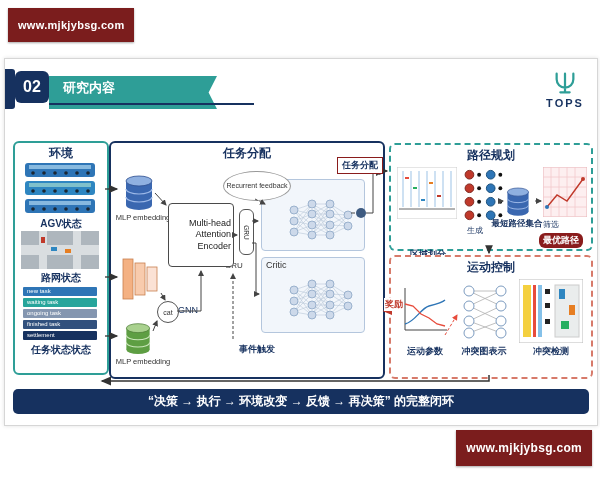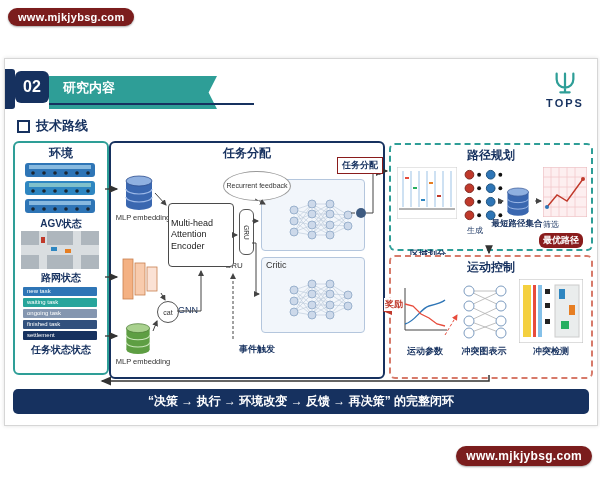--- a/index.html
+++ b/index.html
@@ -4,21 +4,21 @@
 <style>
   html,body{margin:0;padding:0;}
   body{
     width:600px;height:480px;position:relative;overflow:hidden;
     background:#ffffff;
     font-family:"Liberation Sans","DejaVu Sans",sans-serif;
   }
   .abs{position:absolute;}
   .watermark{
     background:#7b1d1d;color:#fff;font-weight:bold;font-size:11px;
-    padding:3px 10px;letter-spacing:.3px;box-shadow:0 1px 2px rgba(0,0,0,.35);border-radius:10px;
+    padding:11px 10px;letter-spacing:.3px;box-shadow:0 1px 2px rgba(0,0,0,.35);
   }
   .slide{
     position:absolute;left:4px;top:58px;width:592px;height:366px;
     background:#fff;border:1px solid #d6d6d6;box-shadow:0 0 4px rgba(0,0,0,.12);
   }
   
   .accent-bar{left:0;top:10px;width:10px;height:40px;background:#16315f;border-radius:0 3px 3px 0;}
   .num-badge{left:10px;top:12px;width:34px;height:32px;background:#16315f;border-radius:6px;
     color:#fff;font-weight:bold;font-size:16px;display:flex;align-items:center;justify-content:center;}
   .ribbon{left:44px;top:17px;width:154px;height:33px;background:#2e9e97;color:#fff;
@@ -41,21 +41,21 @@
   .sm-label{position:absolute;color:#16315f;font-weight:bold;font-size:10px;text-align:center;}
   .xs-label{position:absolute;color:#333;font-size:7.5px;text-align:center;}
   
   .task-bars{position:absolute;left:8px;top:144px;width:74px;}
   .tbar{height:9px;margin-bottom:2px;border-radius:1px;color:#fff;font-size:6px;
     line-height:9px;padding-left:4px;overflow:hidden;white-space:nowrap;}
   .tb0{background:#2e75b6;} .tb1{background:#27a59b;} .tb2{background:#8496b0;}
   .tb3{background:#31507d;} .tb4{background:#16315f;}
   
   .encoder{left:57px;top:60px;width:66px;height:64px;border:1.5px solid #4a4a4a;border-radius:4px;
-    background:#fff;display:flex;align-items:center;justify-content:center;text-align:left;
+    background:#fff;display:flex;align-items:center;justify-content:center;text-align:right;
     font-size:9px;color:#222;line-height:1.25;padding:2px;box-sizing:border-box;z-index:3;}
   .ellipse{left:112px;top:28px;width:66px;height:28px;border:1px solid #999;border-radius:50%;
     background:#fff;display:flex;align-items:center;justify-content:center;text-align:center;
     font-size:7px;color:#333;line-height:1.1;z-index:4;}
   .ac-box{position:absolute;left:150px;width:102px;background:#f2f6fb;border:1px solid #b4c6dd;
     border-radius:4px;z-index:1;}
   .ac-box .lbl{position:absolute;left:4px;top:2px;font-size:9px;color:#333;}
   .gru-pill{left:128px;top:66px;width:13px;height:44px;border:1px solid #555;border-radius:6px;
     background:#fff;display:flex;align-items:center;justify-content:center;z-index:3;}
   .gru-pill span{transform:rotate(90deg);font-size:6.5px;color:#333;white-space:nowrap;}
@@ -101,24 +101,20 @@
 
   <div class="abs logo">
     <span>
       <svg width="30" height="26" viewBox="0 0 30 28">
         <path d="M6,4 v6 a9,9 0 0 0 18,0 V4 M15,4 v20 M10,24 h10" fill="none" stroke="#2e9e97" stroke-width="2.4" stroke-linecap="round"></path>
       </svg>
     </span>
     <div class="logo-text">TOPS</div>
   </div>
 
-  <div class="abs subtitle">
-    <span class="bullet"></span>
-    <span class="txt">技术路线</span>
-  </div>
 
   <div class="panel p-env">
     <div class="p-title">环境</div>
 
     <span class="abs" style="left:6px;top:18px;">
       <svg width="78" height="54" viewBox="0 0 78 54">
         <g>
           <rect x="4" y="2" width="70" height="14" rx="3" fill="#2e75b6"></rect>
           <rect x="8" y="4" width="62" height="4" fill="#aed6f1" opacity=".7"></rect>
           <circle cx="12" cy="12" r="1.8" fill="#1b2631"></circle>

